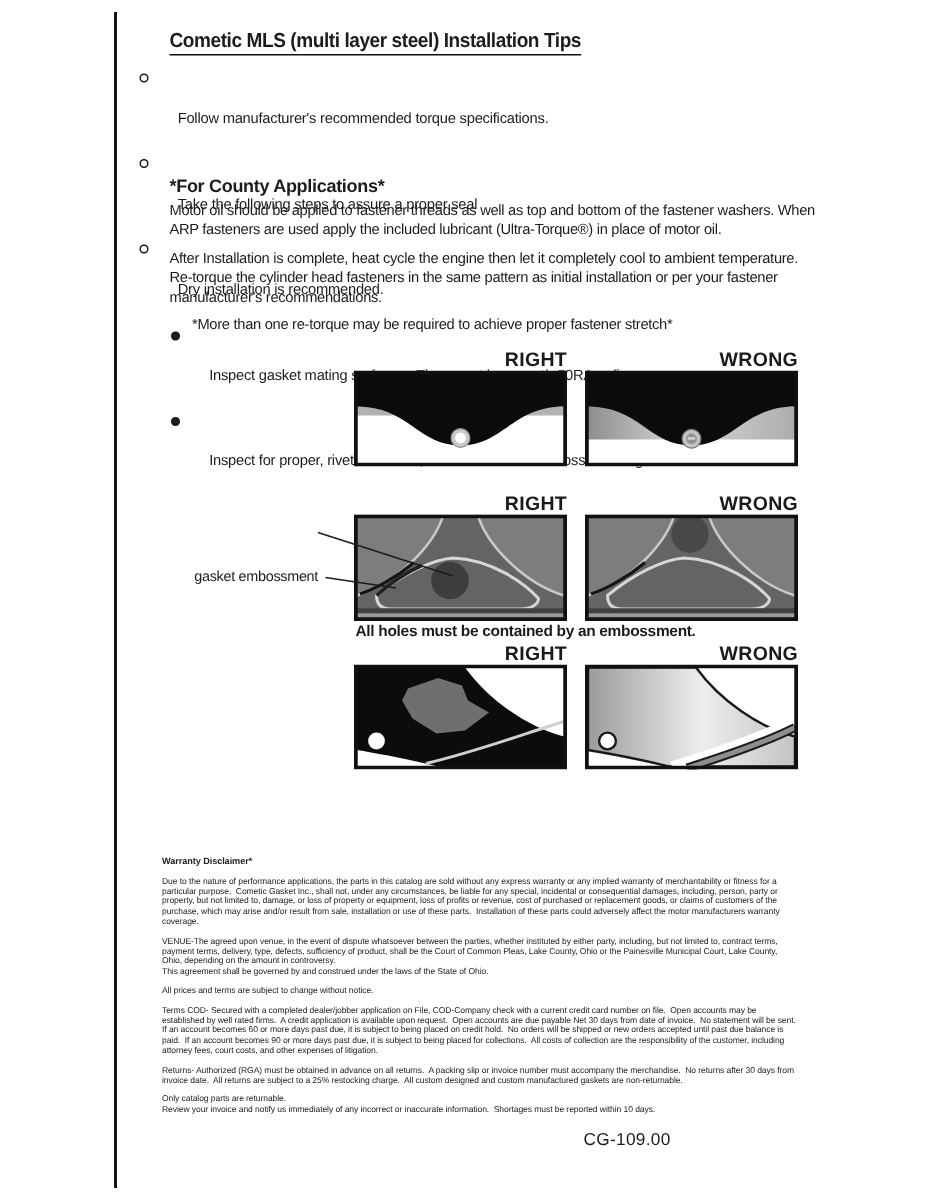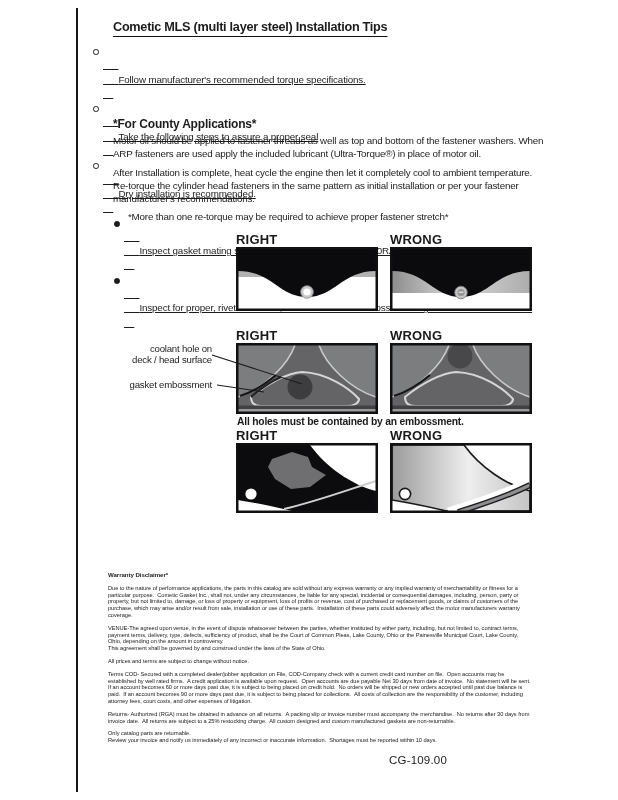--- a/index.html
+++ b/index.html
@@ -7,33 +7,33 @@
           font-family:"Liberation Sans", sans-serif; color:#1c1c1c; }
   .abs { position:absolute; }
 
   .left-rule { left:76px; top:8px; width:1.5px; height:784px; background:#161616; }
 
   .title { left:113px; top:19px; font-size:13.5px; font-weight:bold; letter-spacing:-0.3px; white-space:nowrap; }
   .title .t-inner { display:inline-block; transform:scaleX(0.94); transform-origin:left center;
                     border-bottom:1.6px solid #111; padding-bottom:2px; }
 
   .tips { left:93px; top:44px; width:450px; font-size:9.8px; letter-spacing:-0.15px; }
-  .tip  { position:relative; line-height:14.3px; padding-left:10px; white-space:pre-wrap;text-decoration:underline; }
+  .tip  { position:relative; line-height:14.3px; padding-left:10px; white-space:pre-wrap; }
   .tip .b { position:absolute; left:0; top:5px; width:3.6px; height:3.6px; border:1px solid #1c1c1c;
             border-radius:50%; background:#fff; }
   .tip.sub { margin-left:21px; }
   .tip.sub .b { background:#1c1c1c; border-color:#1c1c1c; top:5.5px; }
 
   .h2 { left:113px; top:117px; font-size:12px; font-weight:bold; letter-spacing:-0.2px; }
   .body { left:113px; width:432px; font-size:9.8px; line-height:13.2px; letter-spacing:-0.2px; white-space:pre-wrap; }
   .p1 { top:134px; }
   .p2 { top:166px; }
   .note { top:210px;margin-left:15px; }
 
-  .dlabel { width:142px; text-align:left; font-size:13px; font-weight:bold; letter-spacing:0.2px; color:#1a1a1a; }
+  .dlabel { width:142px; text-align:right; font-size:13px; font-weight:bold; letter-spacing:0.2px; color:#1a1a1a; }
   .caption { font-size:10.3px; font-weight:bold; letter-spacing:-0.2px; white-space:pre-wrap; }
   .diag-box { display:block; }
 
   .side-label { width:102px; text-align:right; font-size:9.6px; line-height:11px;
                 letter-spacing:-0.2px; white-space:pre-wrap; }
   .leader { pointer-events:none; z-index:5; }
 
   .disclaimer { left:108px; top:572px; width:424px; font-size:5.7px; line-height:6.8px;
                 letter-spacing:-0.05px; color:#222; }
   .disclaimer .dh { font-size:6.1px; font-weight:bold; margin-bottom:6px; }
@@ -106,22 +106,20 @@
     <circle cx="71" cy="45.5" r="6.3" fill="#c4c4c4" stroke="#777" stroke-width="0.8"></circle>
     <circle cx="71" cy="45.5" r="3.6" fill="#939393"></circle>
     <rect x="68.5" y="44.5" width="5" height="1.6" fill="#d6d6d6"></rect>
     <rect x="1.25" y="1.25" width="139.5" height="61.5" fill="none" stroke="#111" stroke-width="2.5"></rect>
   </svg>
 
 
   <div class="abs dlabel" style="left:236px; top:328px;">RIGHT</div>
   <div class="abs dlabel" style="left:390px; top:328px;">WRONG</div>
 
-  <div class="abs side-label" style="left:110px; top:343px;">coolant hole on
-deck / head surface</div>
   <div class="abs side-label" style="left:110px; top:379px;">gasket embossment</div>
 
   <svg class="abs diag-box" style="left:236px; top:343px;" width="142" height="71" viewBox="0 0 142 71">
     <rect x="0" y="0" width="142" height="71" fill="#7c7d7f"></rect>
     <path d="M59,2 C52,22 28,46 2,54 L2,63 H140 L140,54 C114,46 90,22 83,2 Z" fill="#646467"></path>
     <path d="M59,2 C52,22 28,46 2,54" fill="none" stroke="#c9c9ca" stroke-width="1.6"></path>
     <path d="M83,2 C90,22 114,46 140,54" fill="none" stroke="#c9c9ca" stroke-width="1.6"></path>
     <path d="M40,32 C28,42 14,50 4,53" fill="none" stroke="#151517" stroke-width="2.2"></path>
     <path d="M15,54 C32,40 52,30 66,29 C92,30 114,46 123,56 C123,60 118,63 111,63 L25,63 C18,63 15,60 15,54 Z" fill="none" stroke="#d6d6d6" stroke-width="2"></path>
     <path d="M15,54 C24,46 34,39 45,34" fill="none" stroke="#232325" stroke-width="2.4"></path>

